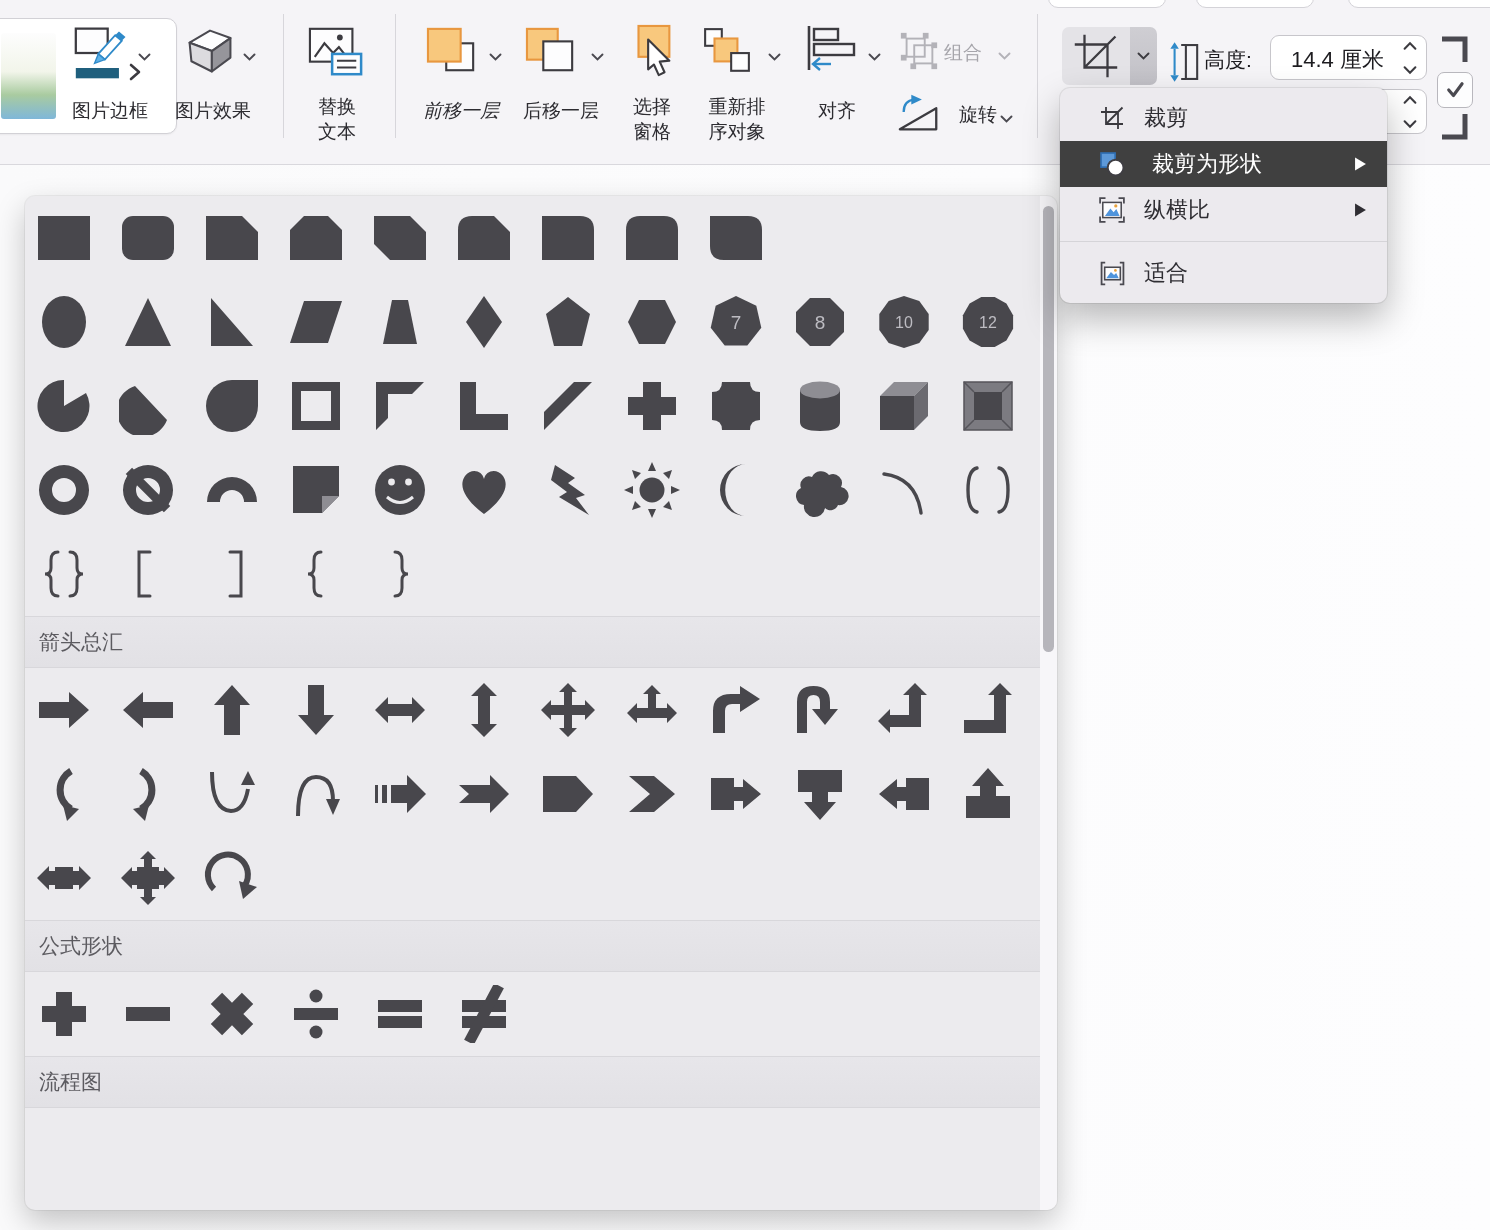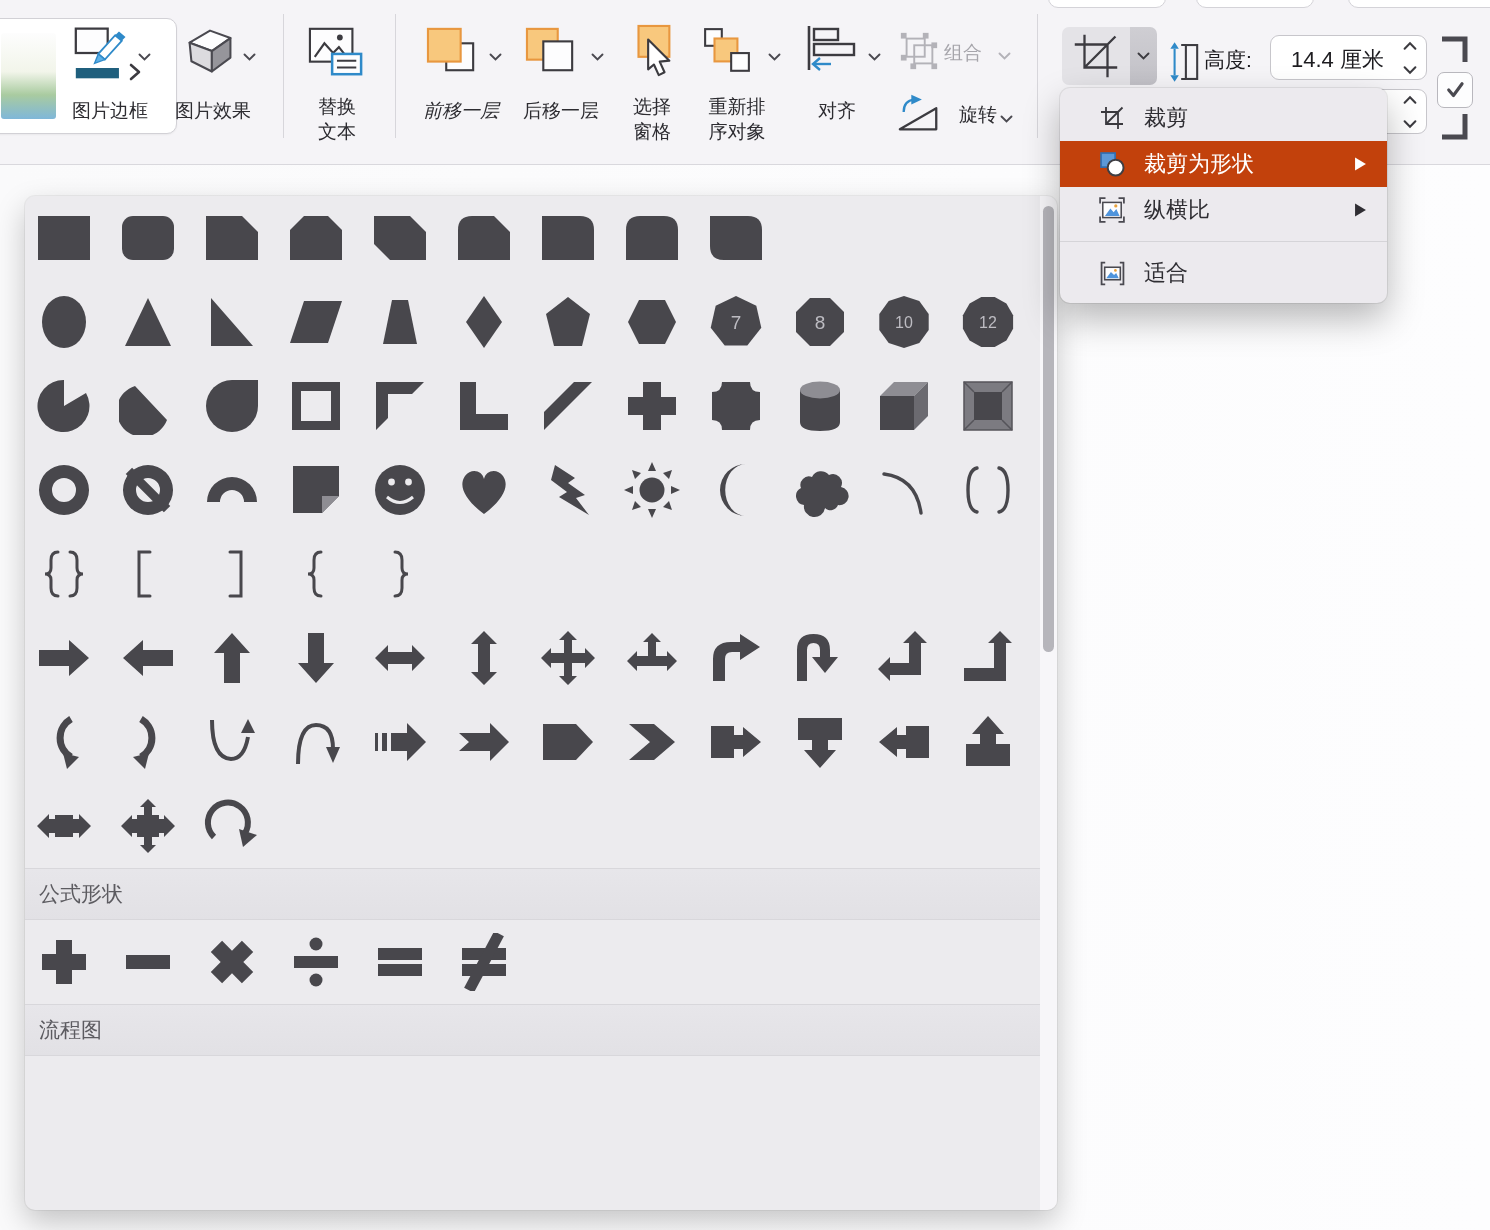--- a/index.html
+++ b/index.html
@@ -530,20 +530,21 @@
             <svg viewBox="0 0 58 58" width="58" height="58" fill="currentColor">
               <path fill="none" stroke="currentColor" stroke-width="3" stroke-linecap="round" d="M34 7 Q27 7 27 15 V23 Q27 29 21 29 Q27 29 27 35 V43 Q27 51 34 51"></path>
             </svg>
           </div>
           <div class="scell" style="color: rgb(72, 71, 76);">
             <svg viewBox="0 0 58 58" width="58" height="58" fill="currentColor">
               <path fill="none" stroke="currentColor" stroke-width="3" stroke-linecap="round" d="M24 7 Q31 7 31 15 V23 Q31 29 37 29 Q31 29 31 35 V43 Q31 51 24 51"></path>
             </svg>
           </div>
         </div>
+        <div class="sec-h">箭头总汇</div>
         <div class="srow">
           <div class="scell" style="color: rgb(72, 71, 76);">
             <svg viewBox="0 0 58 58" width="58" height="58" fill="currentColor">
               <path d="M4 21 H34 V11 L54 29 L34 47 V37 H4 Z"></path>
             </svg>
           </div>
           <div class="scell" style="color: rgb(72, 71, 76);">
             <svg viewBox="0 0 58 58" width="58" height="58" fill="currentColor">
               <path d="M54 21 H24 V11 L4 29 L24 47 V37 H54 Z"></path>
             </svg>
@@ -731,21 +732,21 @@
 
   <div class="crop-menu" id="crop-menu">
       <div class="mitem">
         <span class="micon">
           <svg width="24" height="24" viewBox="0 0 24 24">
             <path fill="none" stroke="#3a393e" stroke-width="1.8" d="M6 1 V18 H23 M1 6 H18 V23 M6 18 L22.5 1.5"></path>
           </svg>
         </span>
         <span class="mlabel">裁剪</span>
       </div>
-      <div class="mitem hl" style="background: #c2410c; color: rgb(255, 255, 255);">
+      <div class="mitem hl" style="background: #404040; color: rgb(255, 255, 255); gap: 8px;">
         <span class="micon">
           <svg width="25" height="25" viewBox="0 0 24 24">
             <rect x="1" y="1" width="13.5" height="13.5" fill="#5d99d8" stroke="#2f6fb3" stroke-width="1.6"></rect>
             <circle cx="15" cy="15" r="7.6" fill="#fff" stroke="#3f3e43" stroke-width="1.9"></circle>
           </svg>
         </span>
         <span class="mlabel">裁剪为形状</span>
         <span class="marrow">
           <svg width="13" height="16" viewBox="0 0 12 14">
             <path d="M1 1 L11 7 L1 13 Z" fill="currentColor"></path>

